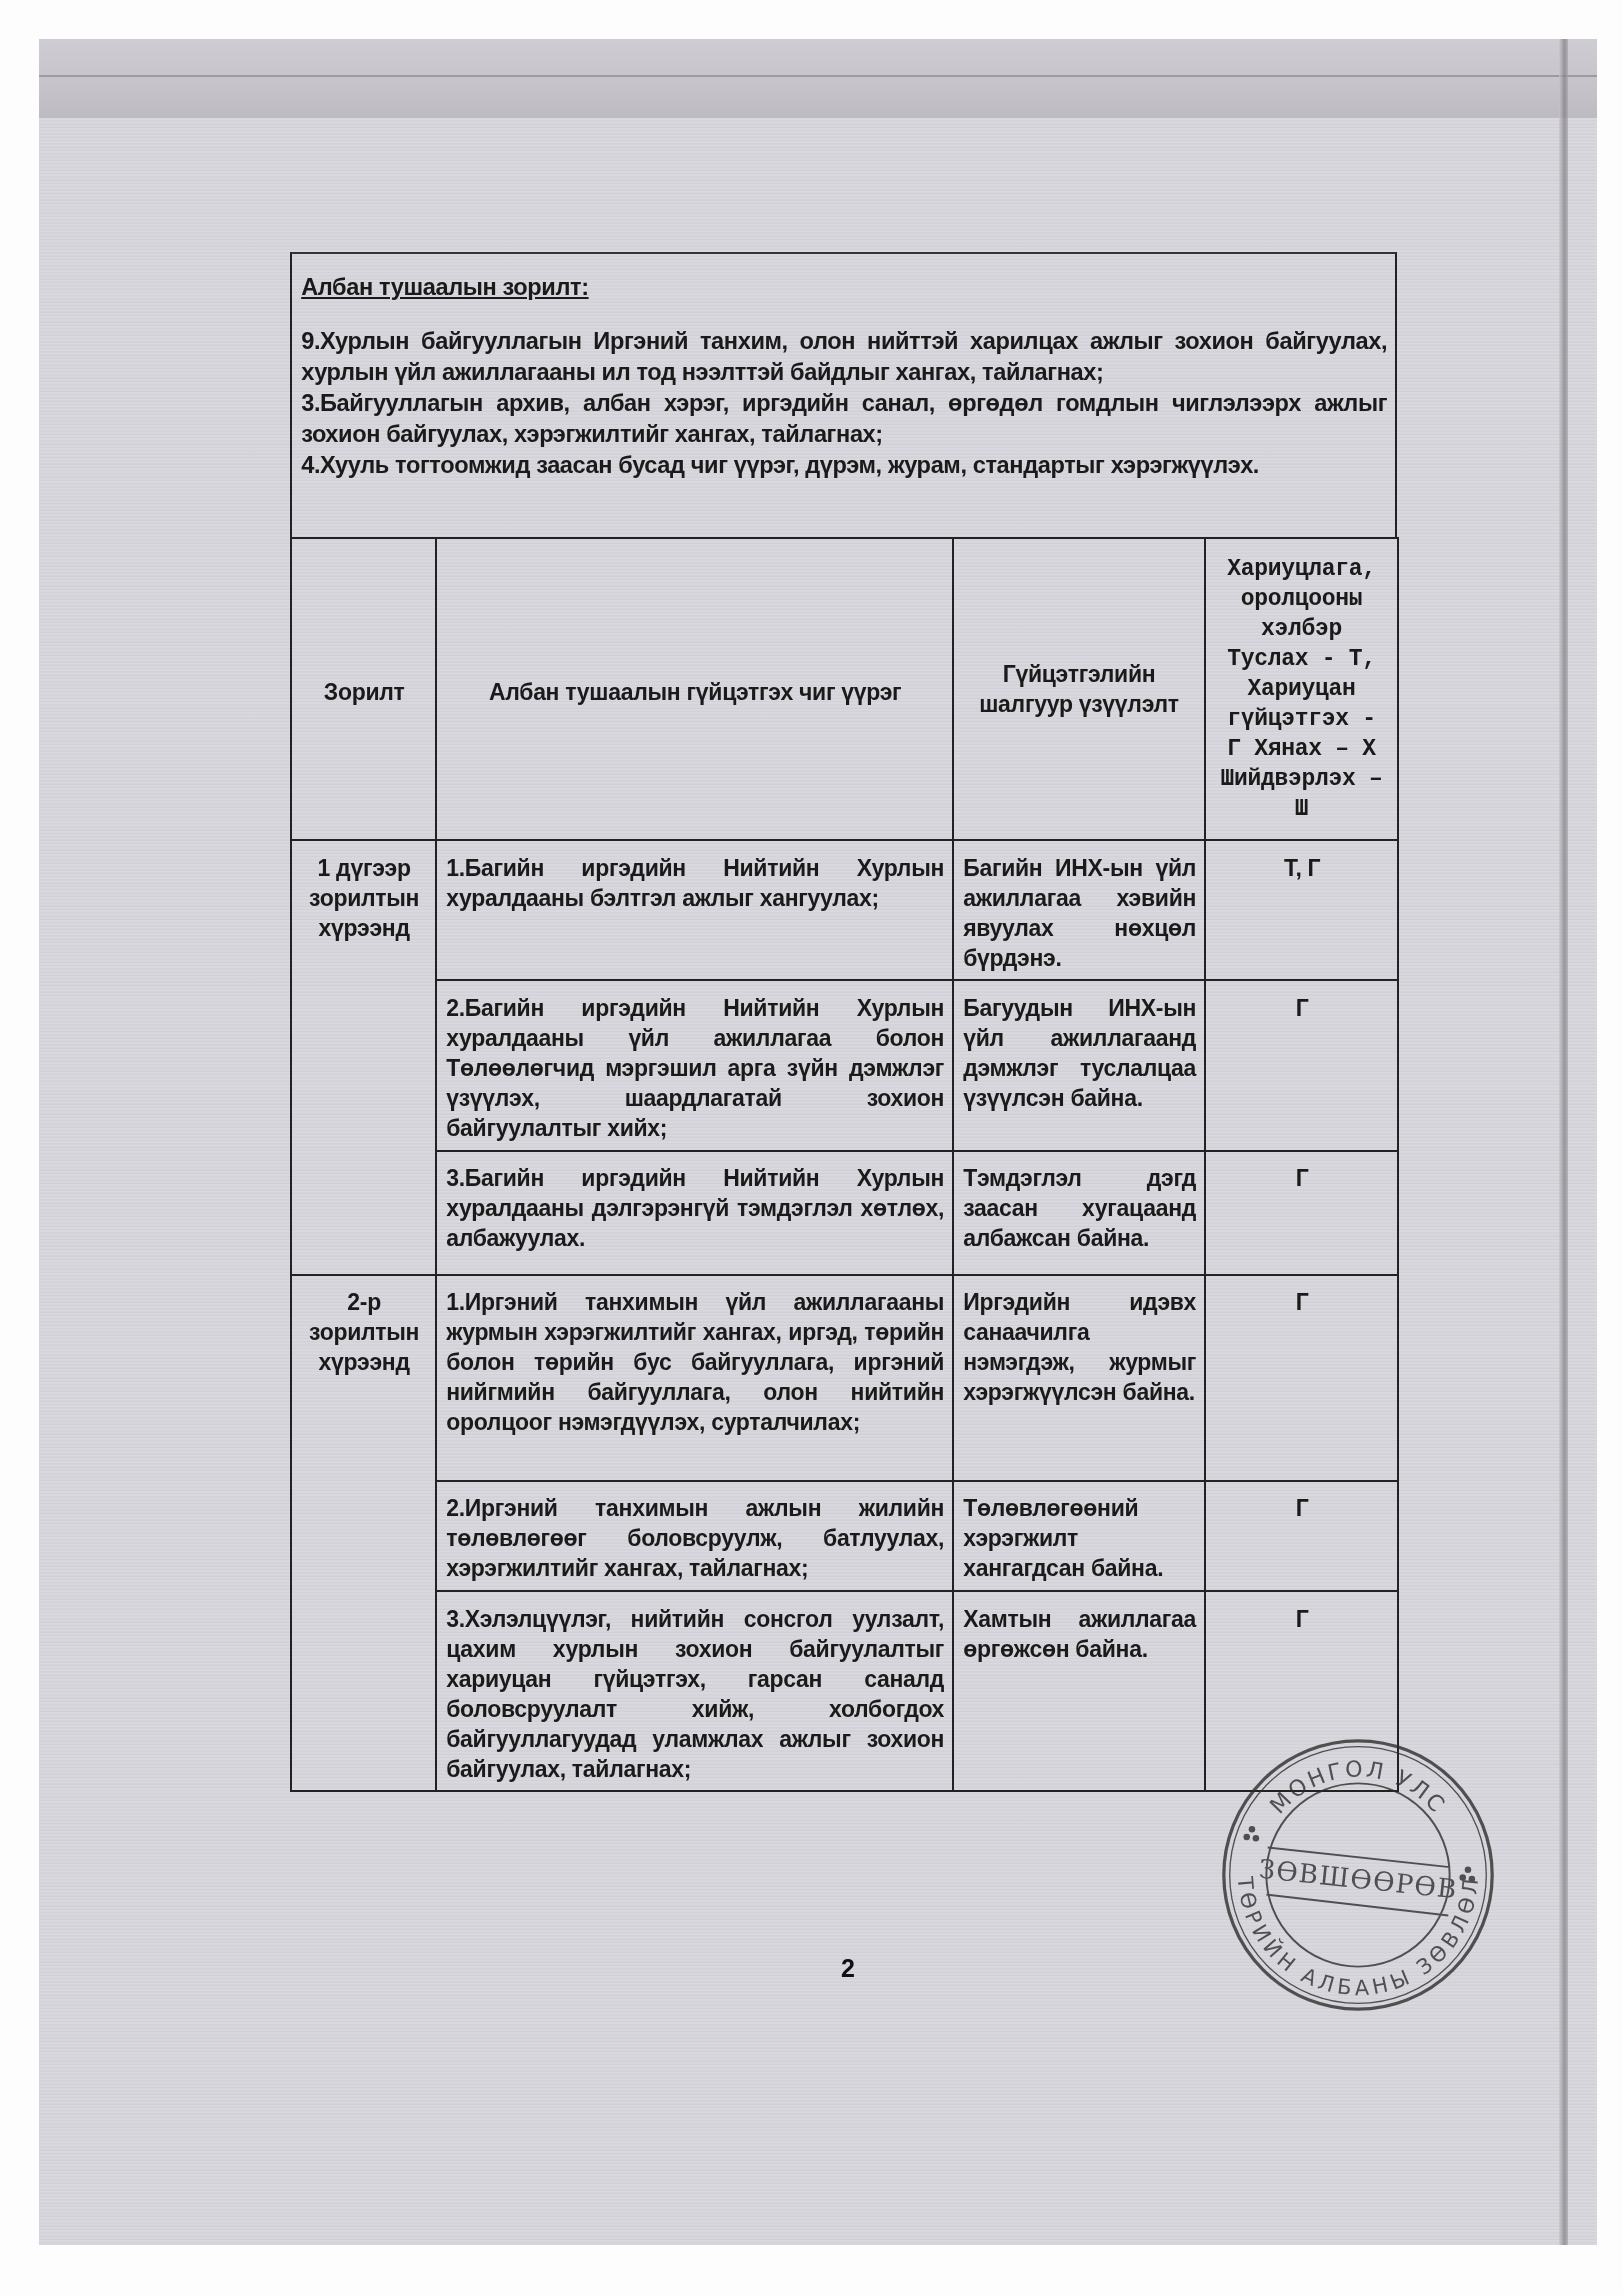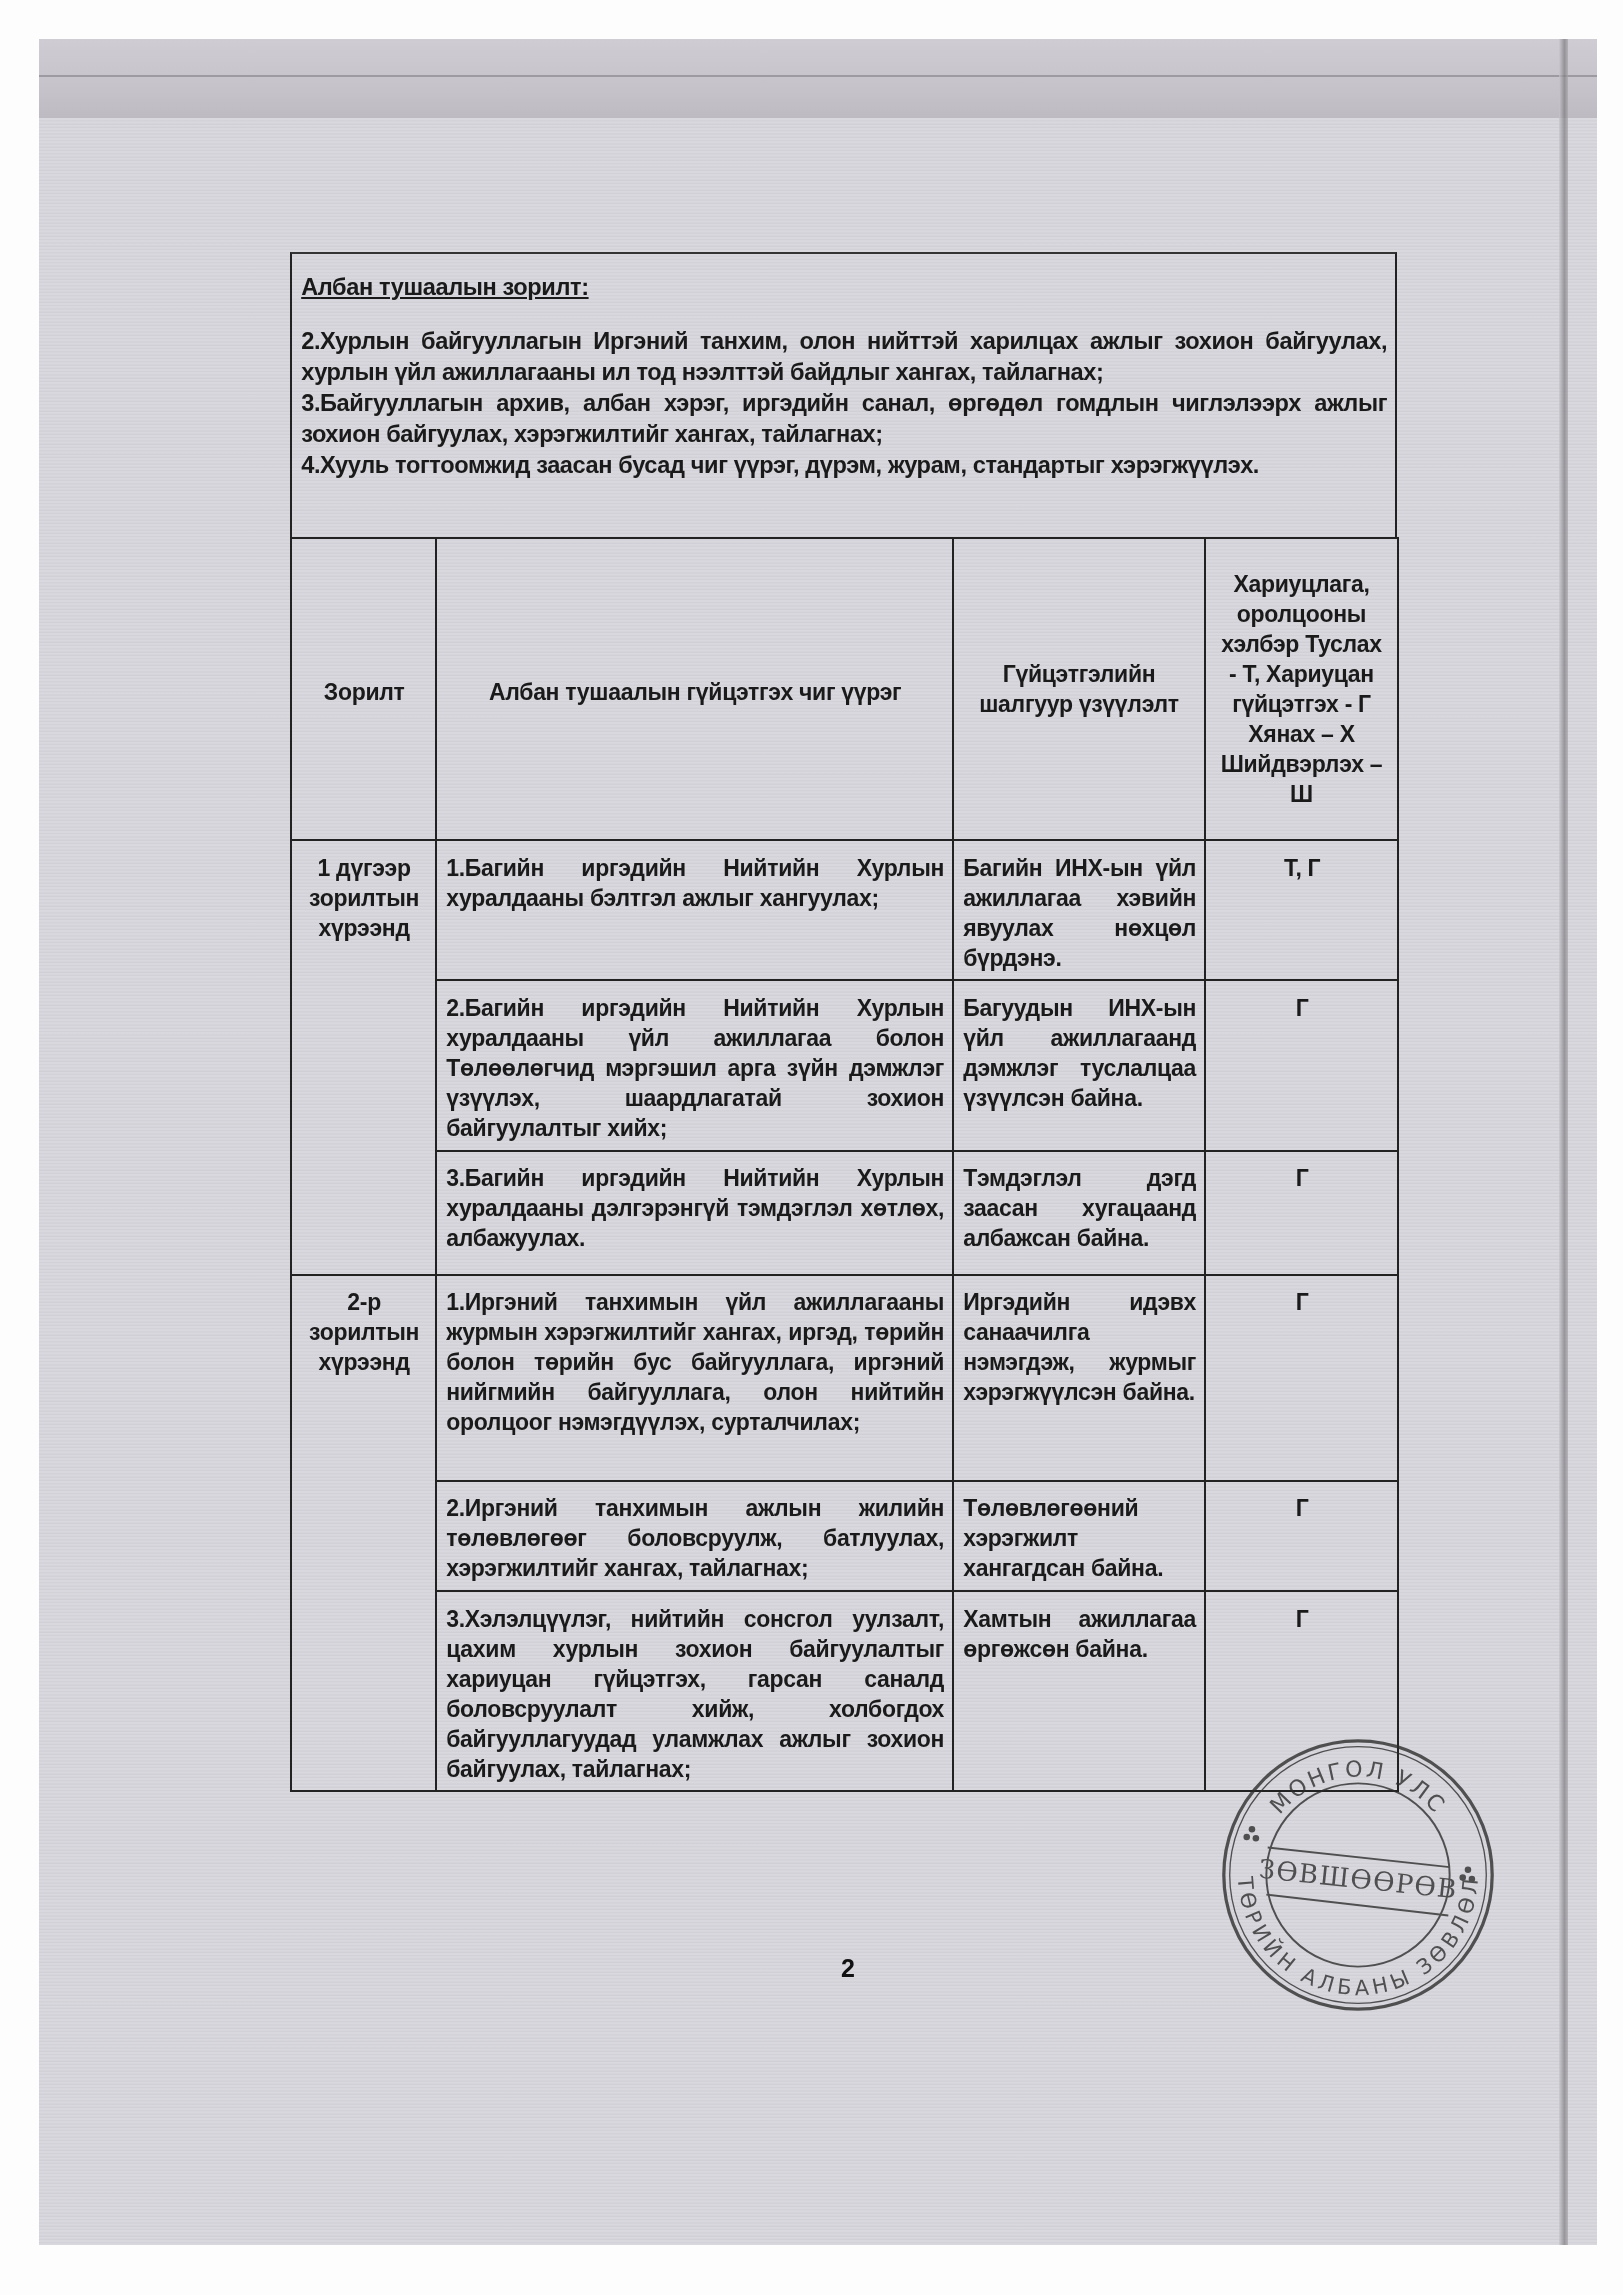--- a/index.html
+++ b/index.html
@@ -61,38 +61,38 @@
 </head>
 <body>
 
 <div class="scan"></div>
 <div class="scan-topband"></div>
 <div class="scan-topline"></div>
 <div class="scan-rightedge"></div>
 
 <div class="goals-box">
   <span class="goals-title">Албан тушаалын зорилт:</span>
-  <span class="goals-item">2.Хурлын байгууллагын Иргэний танхим, олон нийттэй харилцах ажлыг зохион байгуулах, хурлын үйл ажиллагааны ил тод нээлттэй байдлыг хангах, тайлагнах;</span>
+  <span class="goals-item">9.Хурлын байгууллагын Иргэний танхим, олон нийттэй харилцах ажлыг зохион байгуулах, хурлын үйл ажиллагааны ил тод нээлттэй байдлыг хангах, тайлагнах;</span>
   <span class="goals-item">3.Байгууллагын архив, албан хэрэг, иргэдийн санал, өргөдөл гомдлын чиглэлээрх ажлыг зохион байгуулах, хэрэгжилтийг хангах, тайлагнах;</span>
   <span class="goals-item">4.Хууль тогтоомжид заасан бусад чиг үүрэг, дүрэм, журам, стандартыг хэрэгжүүлэх.</span>
 </div>
 
 <table class="duties">
   <colgroup>
     <col class="col-goal">
       <col class="col-duty">
       <col class="col-crit">
       <col class="col-resp">
   </colgroup>
   <tbody>
       <tr style="height:302px;">
     <th>Зорилт</th>
     <th>Албан тушаалын гүйцэтгэх чиг үүрэг</th>
     <th style="padding:0 19.6px;">Гүйцэтгэлийн шалгуур үзүүлэлт</th>
-    <th style="padding:12px 13px;">Хариуцлага, оролцооны хэлбэр Туслах - Т, Хариуцан гүйцэтгэх - Г Хянах – Х Шийдвэрлэх – Ш</th>
+    <th style="padding:12px 13px;font-family:Liberation Mono, monospace;">Хариуцлага, оролцооны хэлбэр Туслах - Т, Хариуцан гүйцэтгэх - Г Хянах – Х Шийдвэрлэх – Ш</th>
   </tr>
 
   <tr style="height:139px;">
     <td class="goal-cell" rowspan="3">1 дүгээр зорилтын хүрээнд</td>
     <td class="duty-cell">1.Багийн иргэдийн Нийтийн Хурлын хуралдааны бэлтгэл ажлыг хангуулах;</td>
     <td class="crit-cell">Багийн ИНХ-ын үйл ажиллагаа хэвийн явуулах нөхцөл бүрдэнэ.</td>
     <td class="resp-cell resp-top">Т, Г</td>
   </tr>
   <tr style="height:136px;">
     <td class="duty-cell">2.Багийн иргэдийн Нийтийн Хурлын хуралдааны үйл ажиллагаа болон Төлөөлөгчид мэргэшил арга зүйн дэмжлэг үзүүлэх, шаардлагатай зохион байгуулалтыг хийх;</td>

